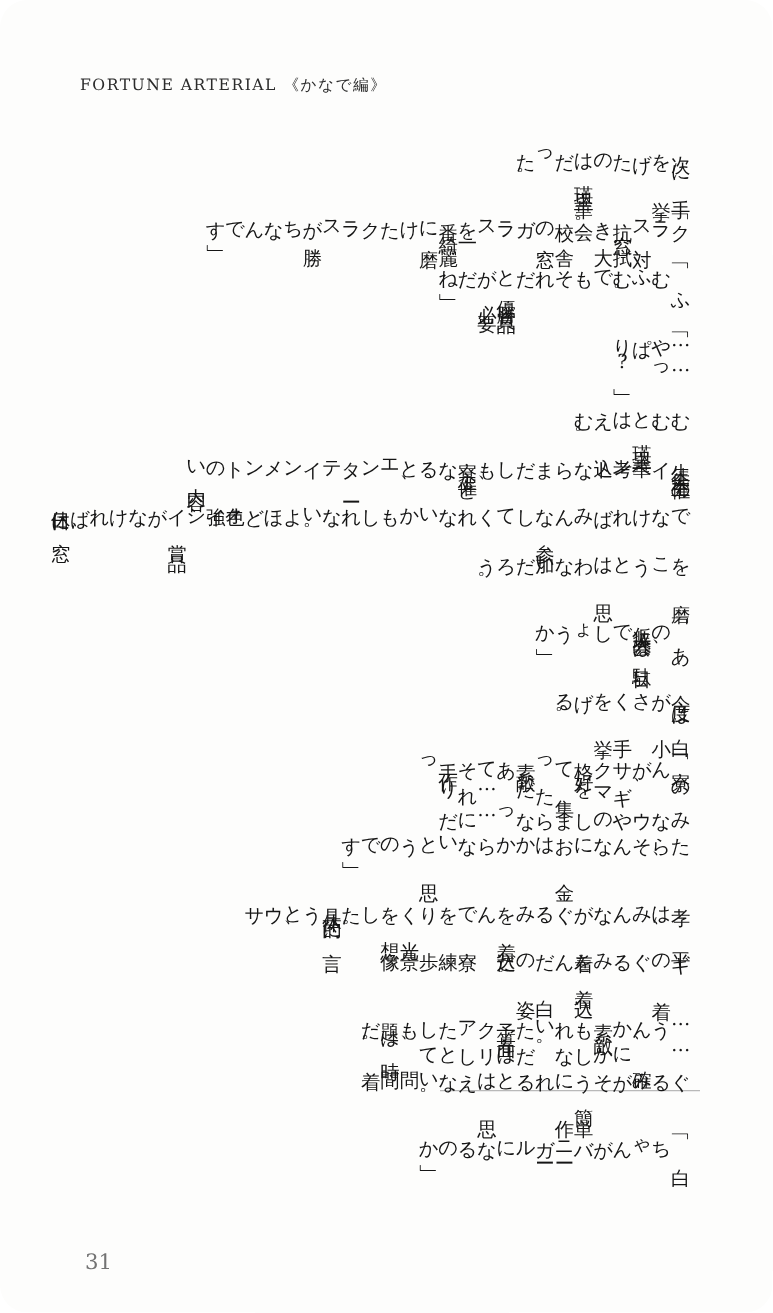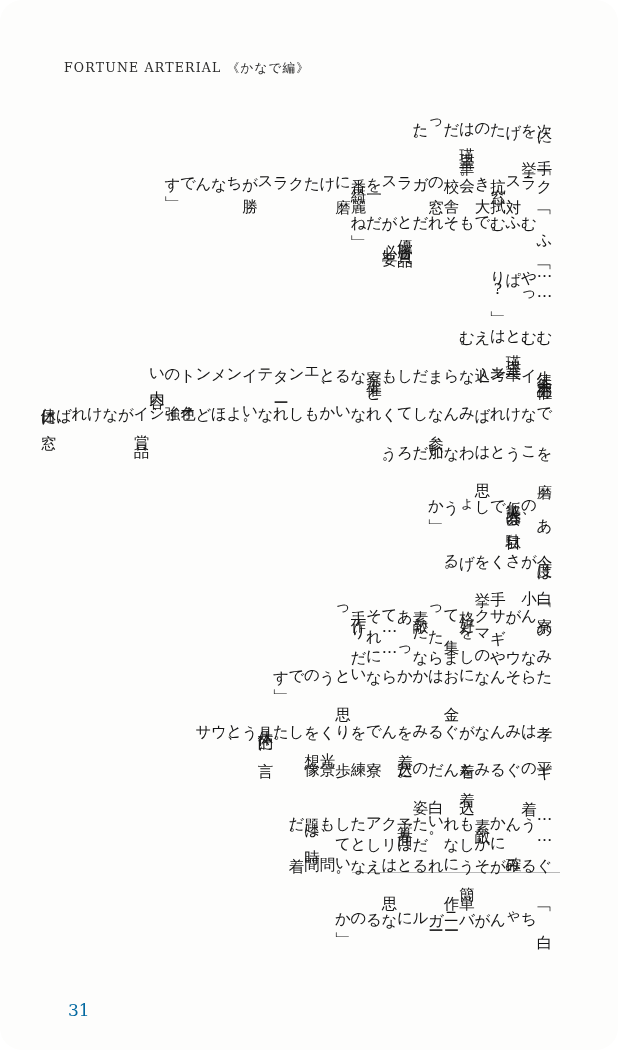--- a/index.html
+++ b/index.html
@@ -72,21 +72,21 @@
   .col.indent {
     padding-top: 16px;
   }
 
   
   .folio {
     position: absolute;
     left: 68px;
     bottom: 30px;
     font-size: 17px;
-    color: #0369a1;
+    color: #737373;
     font-family: "DejaVu Serif", "Liberation Serif", serif;
   }
 </style>
 </head>
 <body>
 
 <div class="page">
 
   <div class="running-header">FORTUNE ARTERIAL 《かなで編》</div>
 

